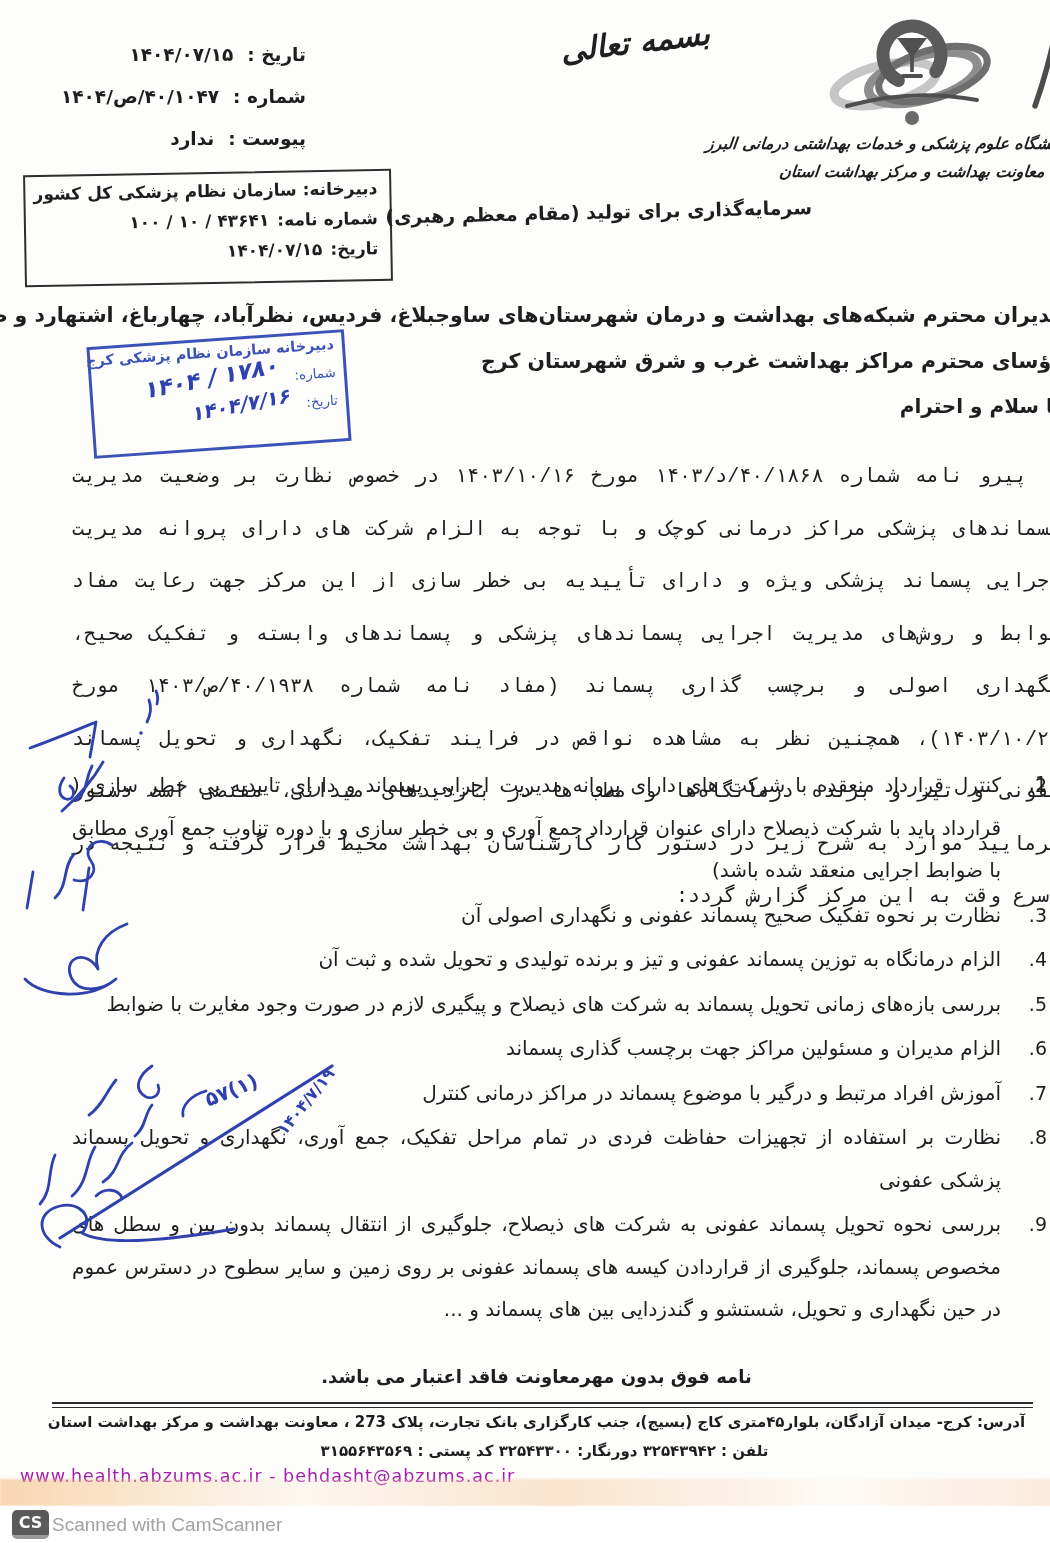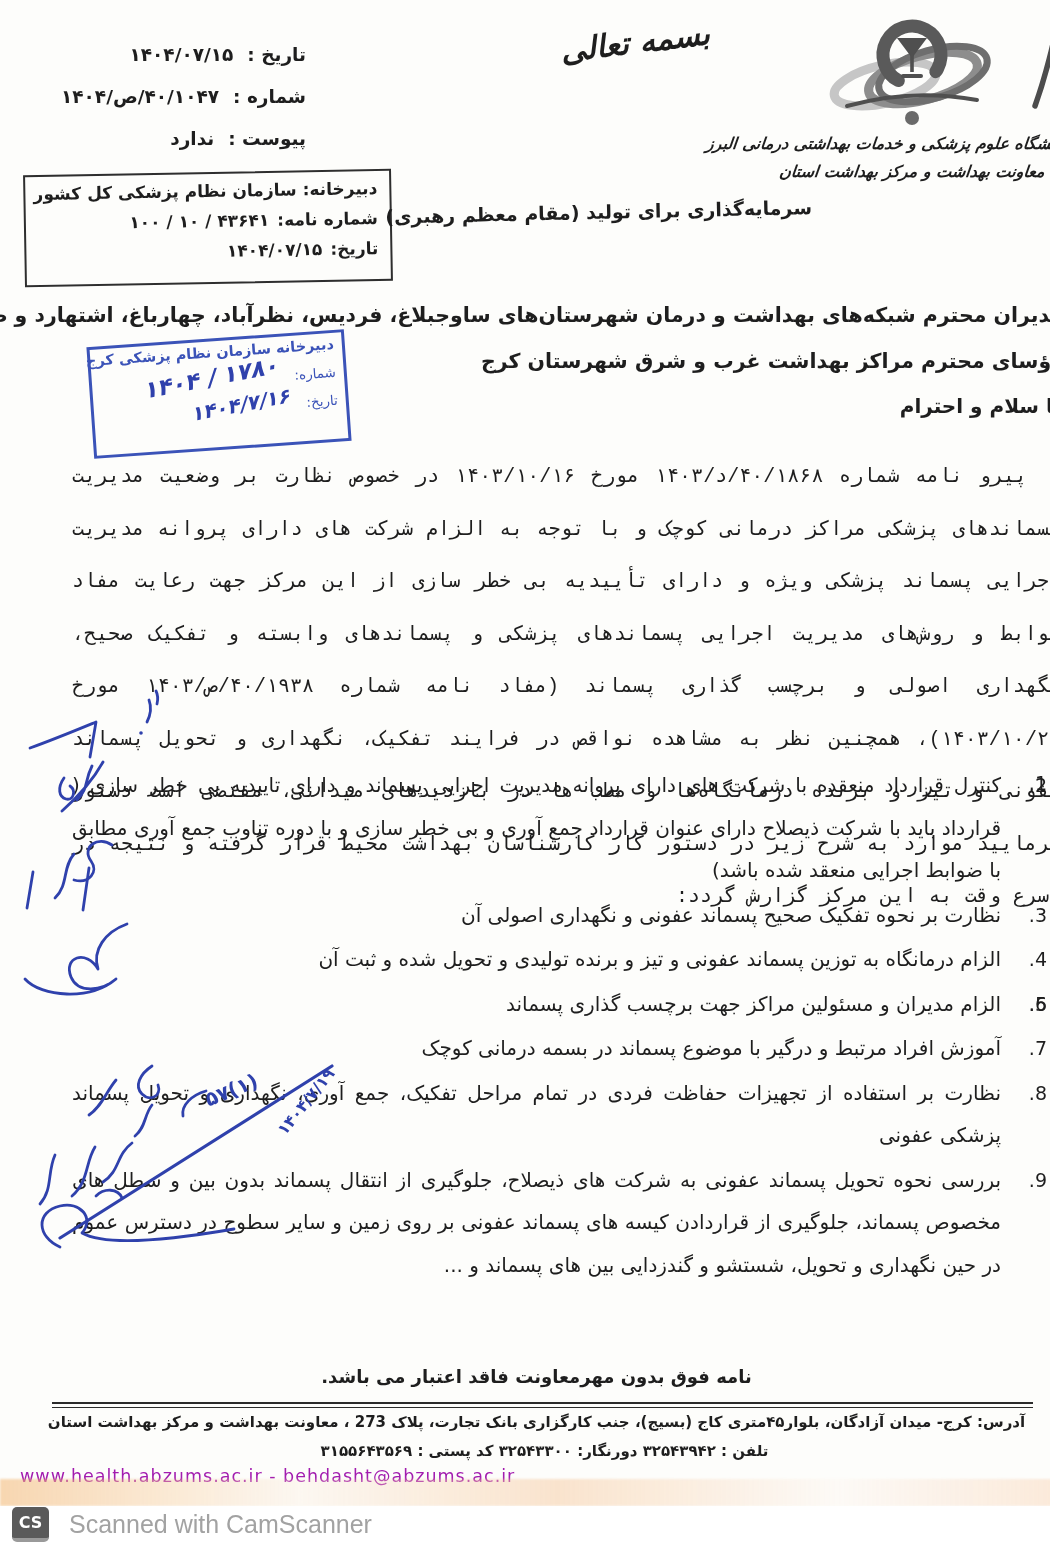--- a/index.html
+++ b/index.html
@@ -63,22 +63,22 @@
   .divider{left:52px;right:40px;top:1402px;height:3px;border-top:2.5px solid #2b2b2b;border-bottom:1px solid #2b2b2b;}
   .f-address{left:20px;right:20px;top:1413px;text-align:center;direction:rtl;font-weight:bold;font-size:15px;white-space:nowrap;}
   .f-phone{left:36px;right:20px;top:1442px;text-align:center;direction:rtl;font-weight:bold;font-size:15px;}
   .f-web{left:20px;right:20px;top:1466px;text-align:left;color:#a21caf;font-size:17.5px;letter-spacing:1px;}
 
   
   .scanstrip{left:0;right:0;top:1479px;height:27px;
     background:linear-gradient(90deg,rgba(243,183,116,.55) 0%,rgba(252,233,212,.25) 28%,rgba(245,196,150,.45) 52%,rgba(255,241,229,.22) 78%,rgba(247,203,168,.42) 100%);
     filter:blur(1.2px);}
   .csbar{left:0;right:0;top:1506px;height:37px;background:#ffffff;display:flex;align-items:center;}
-  .cs-badge{width:37px;height:35px;margin-left:12px;background:#5a5a5a;border-radius:5px;color:#fff;font-weight:bold;font-size:16px;display:flex;align-items:center;justify-content:center;border-bottom:4px solid #9a9a9a;box-sizing:border-box;}
-  .cs-label{color:#a2a2a2;font-size:25px;margin-left:20px;font-family:"Liberation Sans","DejaVu Sans",sans-serif;}
+  .cs-badge{width:37px;height:29px;margin-left:12px;background:#5a5a5a;border-radius:5px;color:#fff;font-weight:bold;font-size:16px;display:flex;align-items:center;justify-content:center;border-bottom:4px solid #9a9a9a;box-sizing:border-box;}
+  .cs-label{color:#a2a2a2;font-size:19px;margin-left:3px;font-family:"Liberation Sans","DejaVu Sans",sans-serif;}
 
   
   .ink{left:0;top:0;pointer-events:none;}
   .hand-note{position:absolute;color:#2f41ac;font-weight:bold;white-space:nowrap;}
   .hn-code{left:204px;top:1078px;font-size:20px;transform:rotate(-22deg);letter-spacing:2px;}
   .hn-date{left:266px;top:1092px;font-size:16px;transform:rotate(-51deg);letter-spacing:1px;}
 </style>
 </head>
 <body>
 
@@ -151,23 +151,23 @@
     </div>
   </div>
 
   <div class="abs bodytext">پیرو نامه شماره ۴۰/۱۸۶۸/د/۱۴۰۳ مورخ ۱۴۰۳/۱۰/۱۶ در خصوص نظارت بر وضعیت مدیریت پسماندهای پزشکی مراکز درمانی کوچک و با توجه به الزام شرکت های دارای پروانه مدیریت اجرایی پسماند پزشکی ویژه و دارای تأییدیه بی خطر سازی از این مرکز جهت رعایت مفاد ضوابط و روش‌های مدیریت اجرایی پسماندهای پزشکی و پسماندهای وابسته و تفکیک صحیح، نگهداری اصولی و برچسب گذاری پسماند (مفاد نامه شماره ۴۰/۱۹۳۸/ص/۱۴۰۳ مورخ ۱۴۰۳/۱۰/۲۹)، همچنین نظر به مشاهده نواقص در فرایند تفکیک، نگهداری و تحویل پسماند عفونی و تیز و برنده درمانگاه‌ها و مطب ها در بازدیدهای میدانی، مقتضی است دستور فرمایید موارد به شرح زیر در دستور کار کارشناسان بهداشت محیط قرار گرفته و نتیجه در اسرع وقت به این مرکز گزارش گردد:</div>
 
   <div class="abs list">
     <div class="item"><span class="num">1.</span></div>
     <div class="item"><span class="num">2.</span><span>کنترل قرارداد منعقده با شرکت های دارای پروانه مدیریت اجرایی پسماند و دارای تاییدیه بی خطر سازی ( قرارداد باید با شرکت ذیصلاح دارای عنوان  قرارداد جمع آوری و بی خطر سازی و با دوره تناوب جمع آوری مطابق با ضوابط اجرایی منعقد شده باشد)</span></div>
     <div class="item"><span class="num">3.</span><span>نظارت بر نحوه تفکیک صحیح پسماند عفونی و نگهداری اصولی آن</span></div>
     <div class="item"><span class="num">4.</span><span>الزام درمانگاه به توزین پسماند عفونی و تیز و برنده تولیدی و تحویل شده و ثبت آن</span></div>
-    <div class="item"><span class="num">5.</span></div>
+    <div class="item"><span class="num">5.</span><span>بررسی بازه‌های زمانی تحویل پسماند به شرکت های ذیصلاح و پیگیری لازم در صورت وجود مغایرت با ضوابط</span></div>
     <div class="item"><span class="num">6.</span><span>الزام مدیران و مسئولین مراکز جهت برچسب گذاری پسماند</span></div>
-    <div class="item"><span class="num">7.</span><span>آموزش افراد مرتبط و درگیر با موضوع پسماند در بسمه درمانی کوچک</span></div>
+    <div class="item"><span class="num">7.</span><span>آموزش افراد مرتبط و درگیر با موضوع پسماند در مراکز درمانی کنترل</span></div>
     <div class="item"><span class="num">8.</span><span>نظارت بر استفاده از تجهیزات حفاظت فردی در تمام مراحل تفکیک، جمع آوری، نگهداری و تحویل پسماند پزشکی عفونی</span></div>
     <div class="item"><span class="num">9.</span><span>بررسی نحوه تحویل پسماند عفونی به شرکت های ذیصلاح، جلوگیری از انتقال پسماند بدون بین و سطل های مخصوص پسماند،  جلوگیری از قراردادن کیسه های پسماند عفونی بر روی زمین و سایر سطوح در دسترس عموم در حین نگهداری و تحویل، شستشو و گندزدایی بین های پسماند و ...</span></div>
   </div>
 
   <div class="abs validity">نامه فوق بدون مهرمعاونت فاقد اعتبار می باشد.</div>
 
   <div class="abs divider"></div>
   <div class="abs f-address">آدرس: کرج- میدان آزادگان، بلوار۴۵متری کاج (بسیج)، جنب کارگزاری بانک تجارت، پلاک 273 ، معاونت بهداشت و مرکز بهداشت استان</div>
   <div class="abs f-phone">تلفن : ۳۲۵۴۳۹۴۲  دورنگار: ۳۲۵۴۳۳۰۰   کد پستی : ۳۱۵۵۶۴۳۵۶۹</div>
   <div class="abs f-web">www.health.abzums.ac.ir  -  behdasht@abzums.ac.ir</div>

